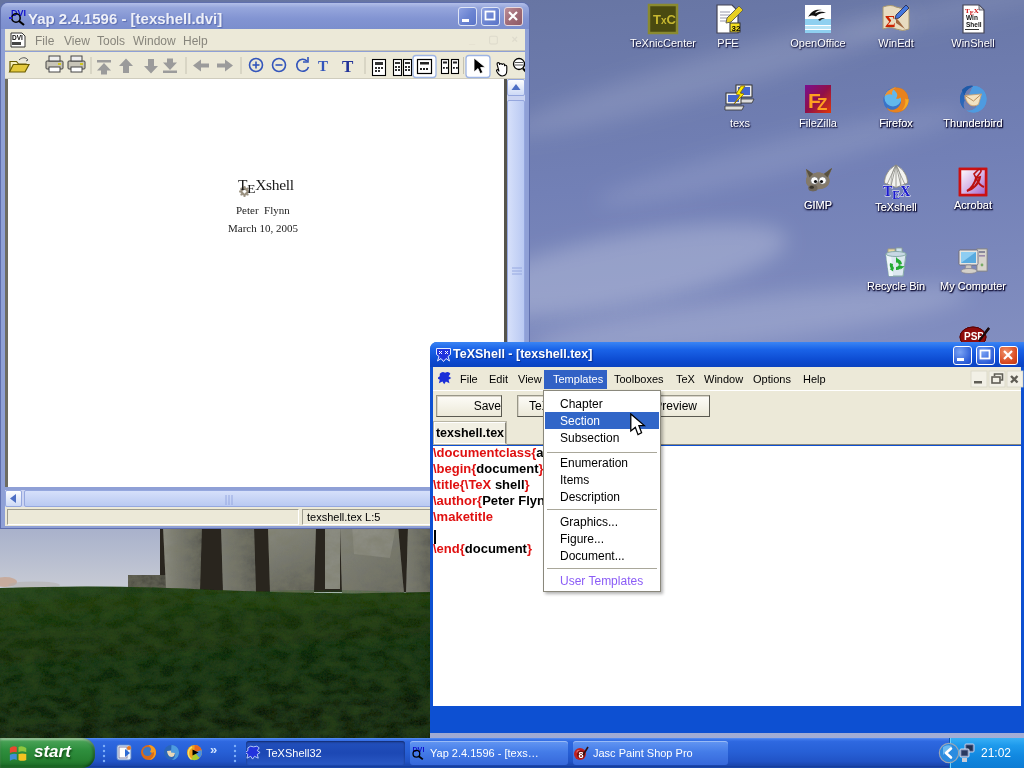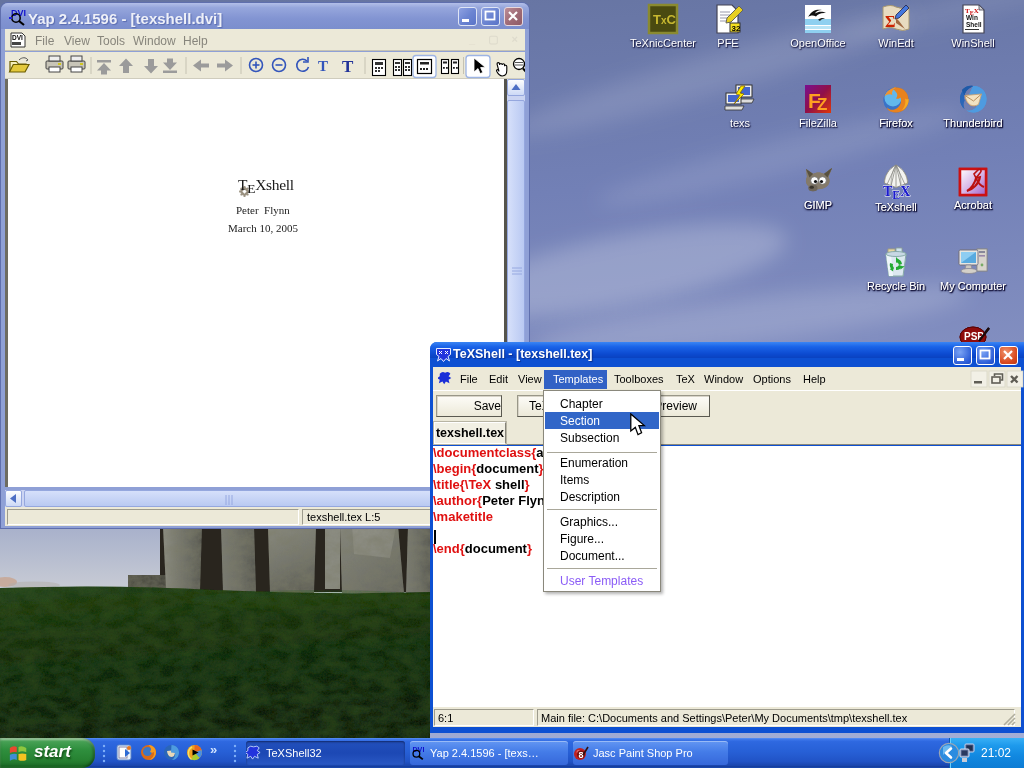--- a/index.html
+++ b/index.html
@@ -680,21 +680,21 @@
 
   <div class="abs" style="left:4px;top:504px;width:520px;height:19px;background:#ece9d8;font-size:11px;color:#000">
     <div class="abs" style="left:2px;top:2px;width:292px;height:16px;border:1px solid #9d9b8d;border-right-color:#fff;border-bottom-color:#fff"></div>
     <div class="abs" style="left:297px;top:2px;width:221px;height:16px;border:1px solid #9d9b8d;border-right-color:#fff;border-bottom-color:#fff">
         <span style="position:absolute;left:4px;top:1px">texshell.tex L:5</span>
       </div>
   </div>
 </div>
 <div id="texshell" class="win" style="left:430px;top:342px;width:594px;height:391px;background:#0d50d2;border-radius:7px 0 0 0">
 
-  <div class="titlebar" style="height:16px;border-radius:7px 0 0 0;background:linear-gradient(#3a85f4 0%,#1a63e8 30%,#0c4ad0 75%,#0a42c0 100%)">
+  <div class="titlebar" style="height:25px;border-radius:7px 0 0 0;background:linear-gradient(#3a85f4 0%,#1a63e8 30%,#0c4ad0 75%,#0a42c0 100%)">
     <svg class="abs" style="left:5px;top:4px" width="17" height="17" viewBox="0 0 17 17">
       <path d="M1.5 2.5 h14 v6 l-2.5 2 1.5 4.5 -3.5-2.5 -2.5 3 -2.5-3 -3.5 2.5 1.5-4.5 -2.5-2 z" fill="#2233dd" stroke="#e8eeff" stroke-width="1"></path>
       <path d="M4 5 l3 3 m0-3 l-3 3 m6-3 l3 3 m0-3 l-3 3" stroke="#fff" stroke-width="1"></path>
     </svg>
     <span class="abs" style="left:23px;top:5px;color:#fff;text-shadow:1px 1px 1px #0a3090;font-size:12.5px">TeXShell - [texshell.tex]</span>
     <div class="cbtn" style="left:523px;top:4px;background:radial-gradient(circle at 35% 30%,#7ba4f4,#2e5fd8 70%,#1c4ac8)"><svg width="17" height="17">
           <rect x="3" y="11" width="7" height="3" fill="#fff"></rect>
         </svg></div>
     <div class="cbtn" style="left:546px;top:4px;background:radial-gradient(circle at 35% 30%,#7ba4f4,#2e5fd8 70%,#1c4ac8)"><svg width="17" height="17">
           <rect x="3.5" y="3.5" width="9" height="8" fill="none" stroke="#fff" stroke-width="1.8"></rect>
@@ -742,35 +742,20 @@
   <div class="abs" style="left:3px;top:104px;width:588px;height:260px;background:#fff;font-weight:bold;font-size:13px;white-space:pre">
     <span class="abs" style="left:0px;top:-1px"><r>\documentclass{</r>ar</span>
     <span class="abs" style="left:0px;top:15px"><r>\begin{</r>document<r>}</r></span>
     <span class="abs" style="left:0px;top:31px"><r>\title{\TeX</r> shell<r>}</r></span>
     <span class="abs" style="left:0px;top:47px"><r>\author{</r>Peter Flynn<r>}</r></span>
     <span class="abs" style="left:0px;top:63px"><r>\maketitle</r></span>
     <div class="abs" style="left:1px;top:84px;width:1.5px;height:14px;background:#000"></div>
     <span class="abs" style="left:0px;top:95px"><r>\end{</r>document<r>}</r></span>
   </div>
 
-  <div class="abs" style="left:3px;top:364px;width:588px;height:21px;background:#ece9d8;border-top:1px solid #fff;font-size:11px">
-    <div class="abs" style="left:1px;top:2px;width:100px;height:17px;border:1px solid #9d9b8d;border-right-color:#fff;border-bottom-color:#fff">
-        <span style="position:absolute;left:3px;top:2px">6:1</span>
-      </div>
-    <div class="abs" style="left:104px;top:2px;width:478px;height:17px;border:1px solid #9d9b8d;border-right-color:#fff;border-bottom-color:#fff">
-        <span style="position:absolute;left:3px;top:2px">Main file: C:\Documents and Settings\Peter\My Documents\tmp\texshell.tex</span>
-      </div>
-    <svg class="abs" style="left:570px;top:6px" width="13" height="13">
-        <g stroke="#b0ad9e" stroke-width="1.6">
-          <line x1="12" y1="1" x2="1" y2="12"></line>
-          <line x1="12" y1="5" x2="5" y2="12"></line>
-          <line x1="12" y1="9" x2="9" y2="12"></line>
-        </g>
-      </svg>
-  </div>
 </div>
 
 <div id="popup" class="abs" style="left:543px;top:390px;width:118px;height:202px;background:#fff;border:1px solid #8a887c;box-shadow:2px 2px 3px rgba(0,0,0,.3);font-size:12px;color:#000">
   <span class="abs" style="left:16px;top:6px">Chapter</span>
   <div class="abs" style="left:1px;top:21px;width:114px;height:17px;background:#3166c8"></div>
   <span class="abs" style="left:16px;top:23px;color:#fff">Section</span>
   <span class="abs" style="left:16px;top:40px">Subsection</span>
   <div class="abs" style="left:3px;top:61px;width:110px;height:1px;background:#a9a79a"></div>
   <span class="abs" style="left:16px;top:65px">Enumeration</span>
   <span class="abs" style="left:16px;top:82px">Items</span>

